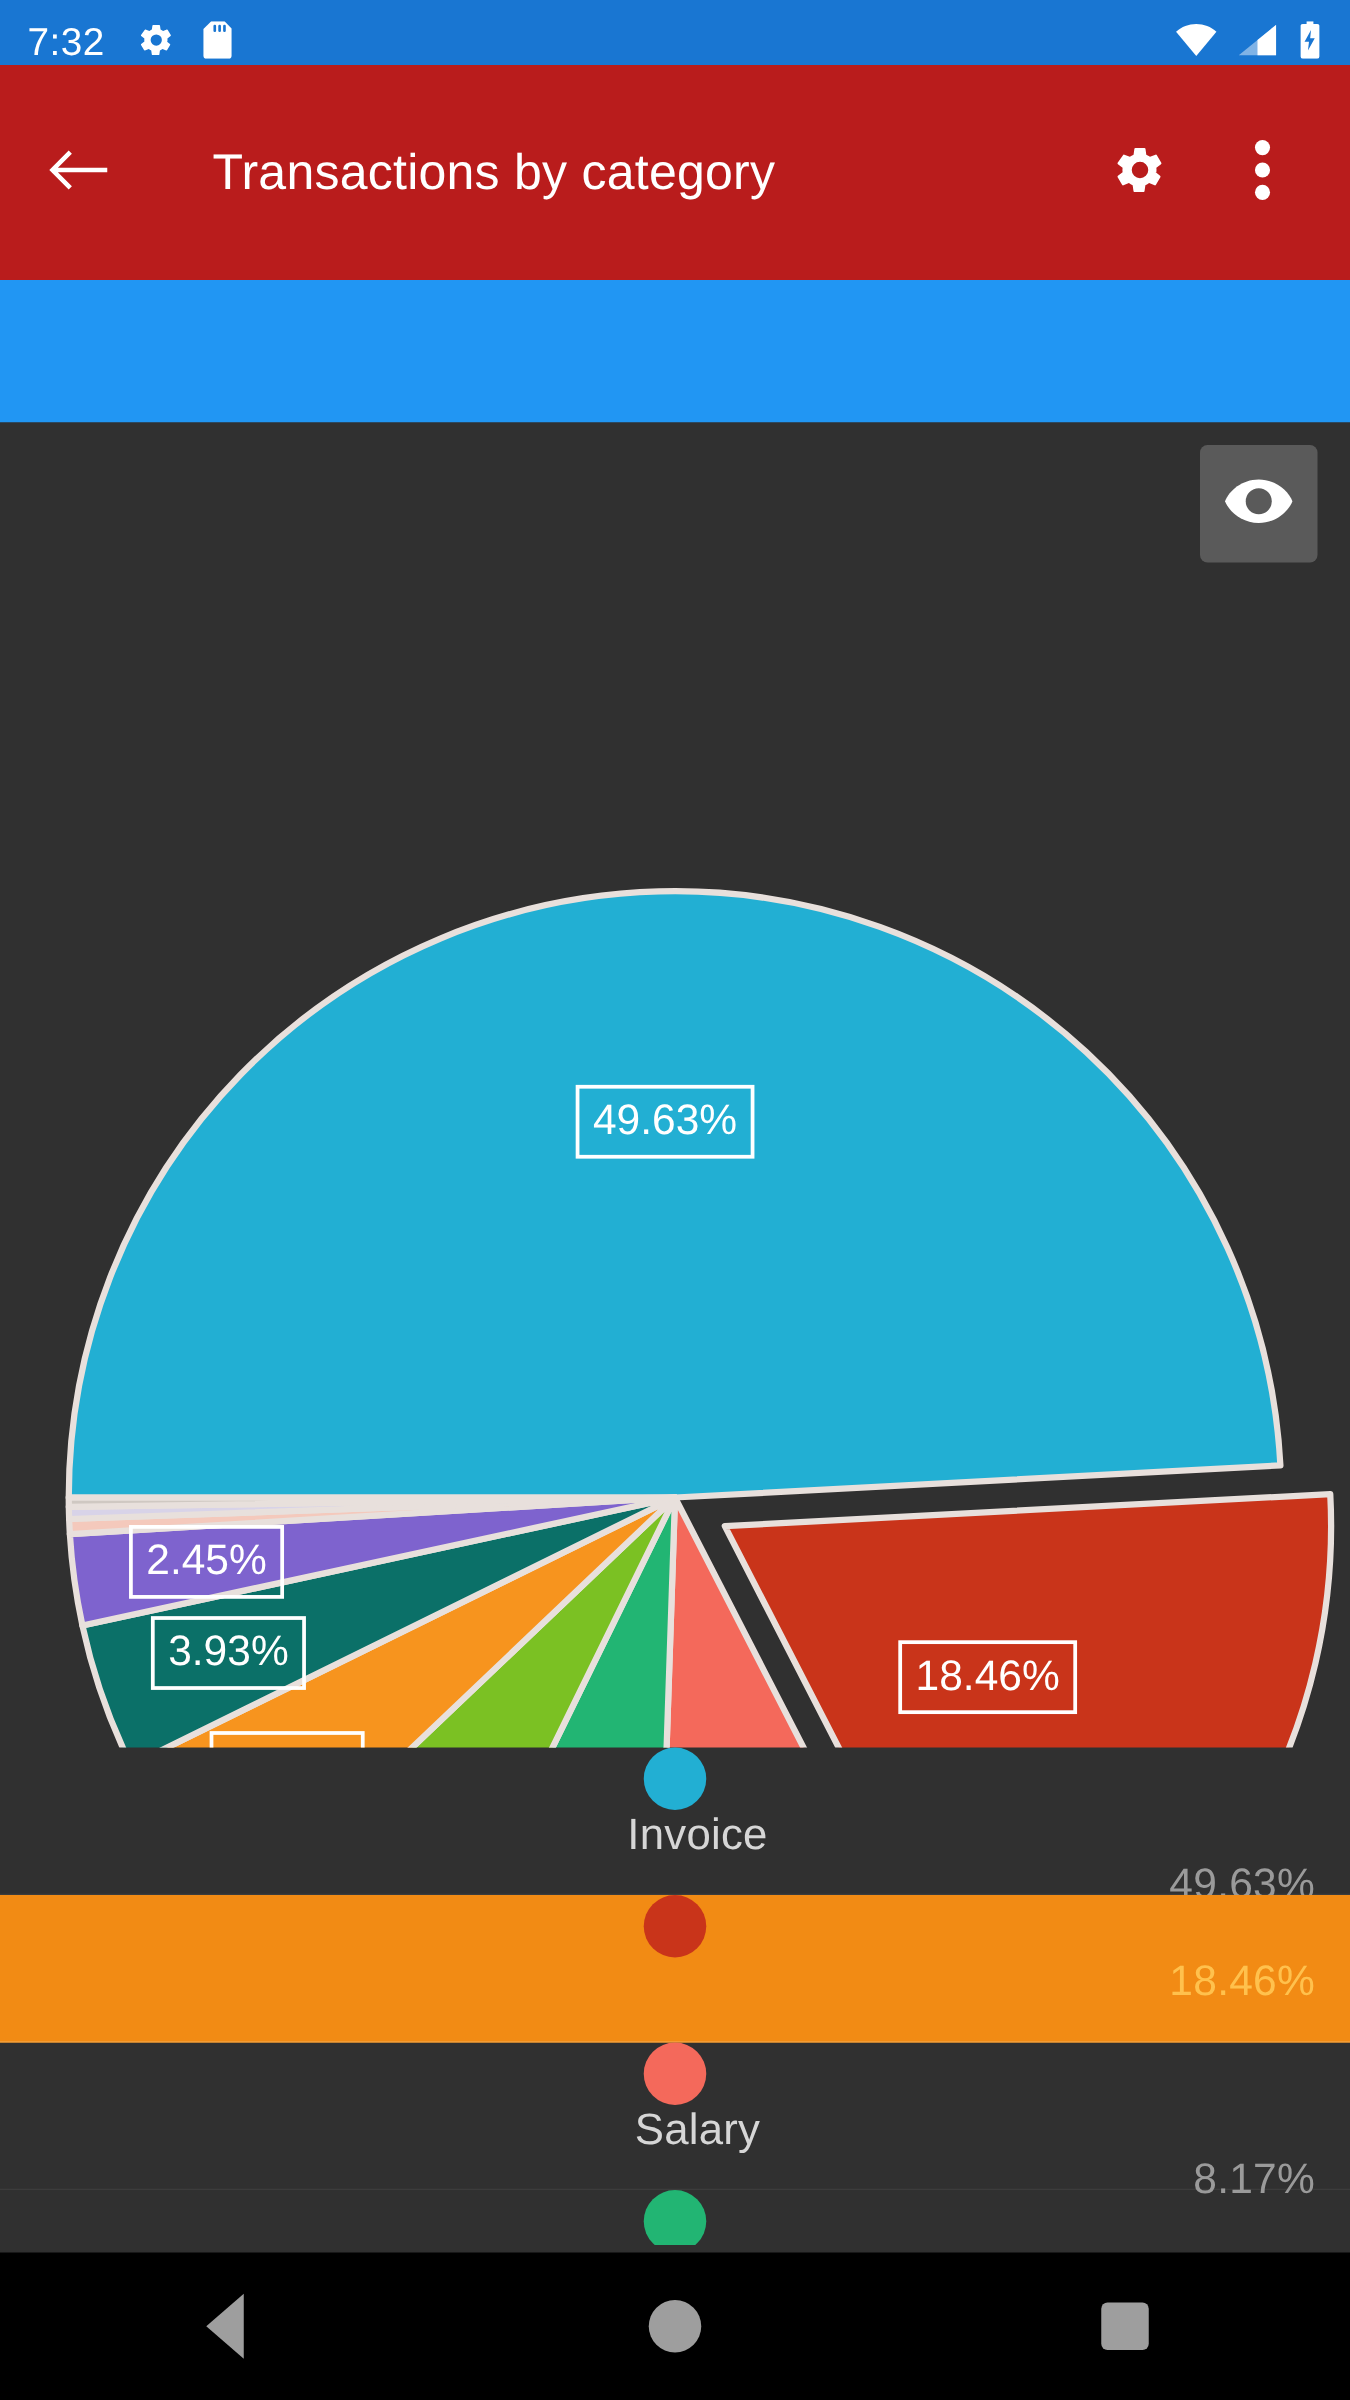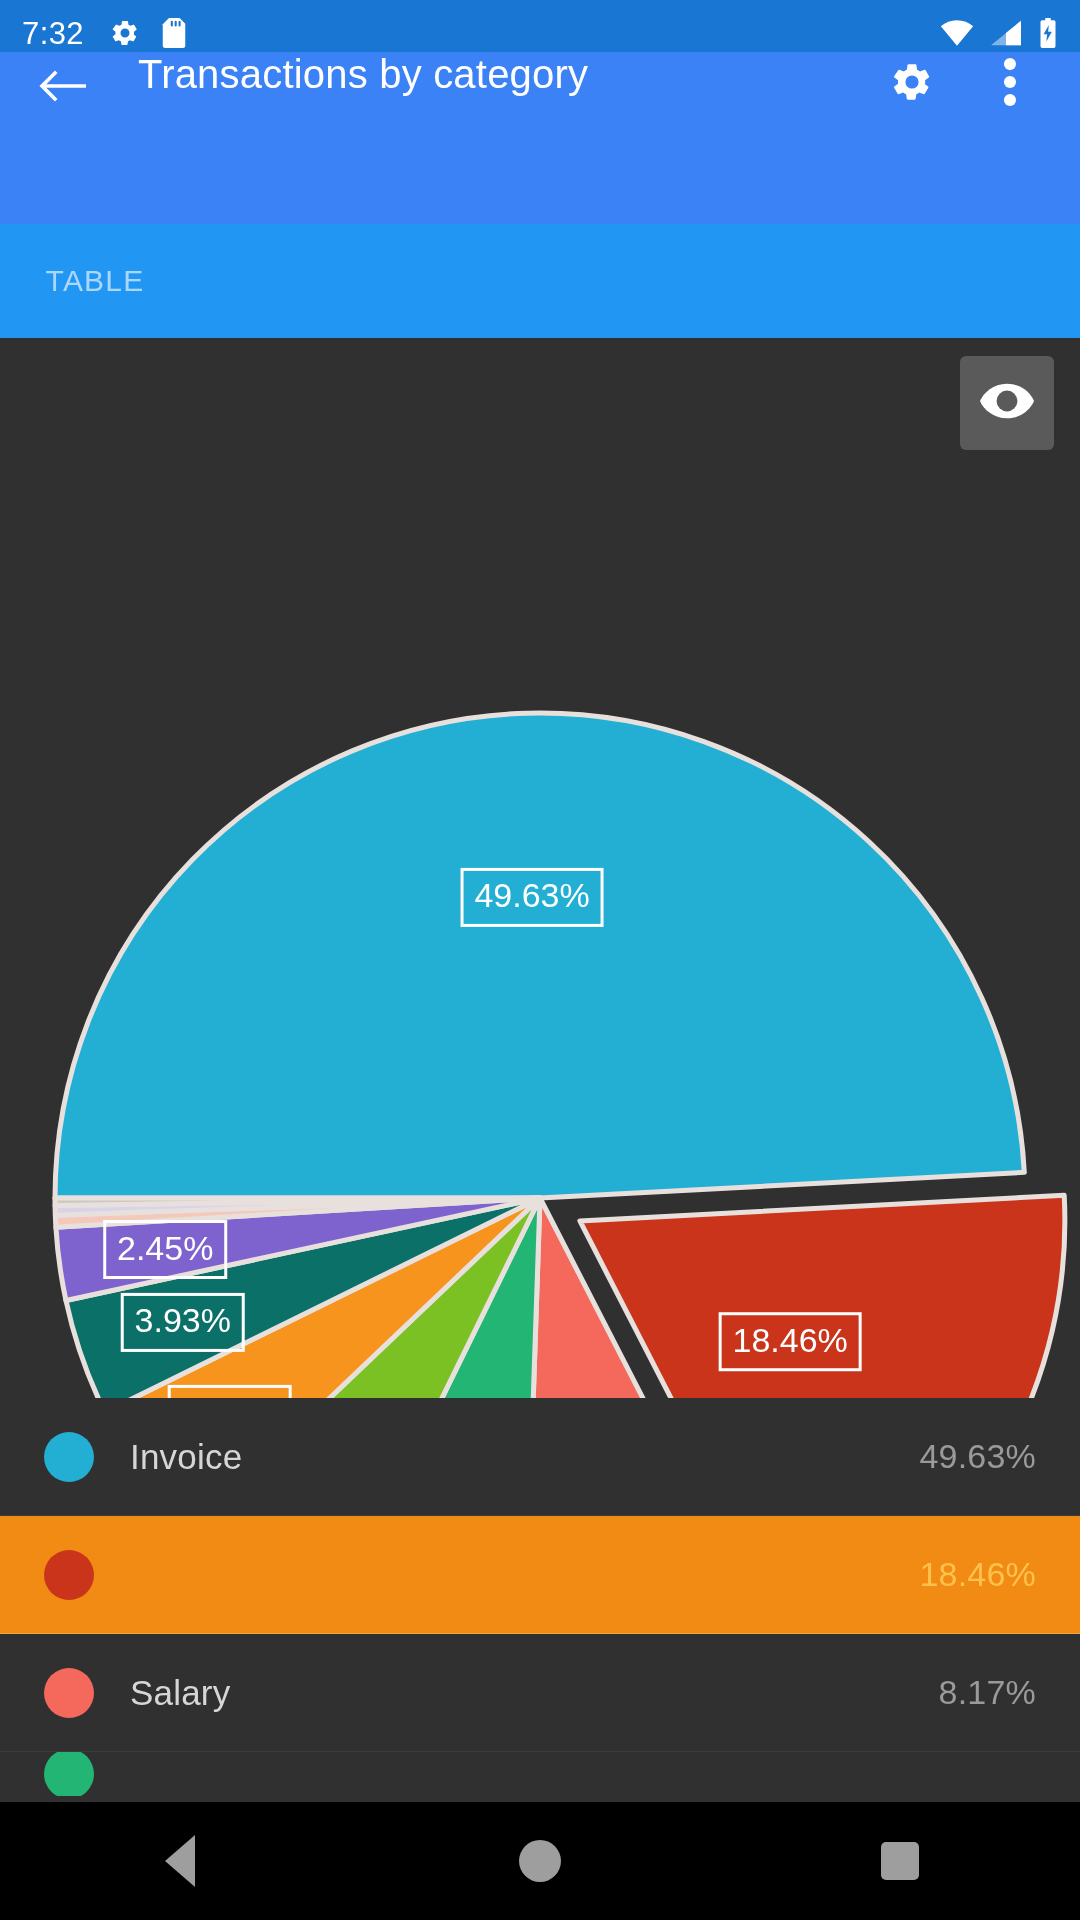--- a/index.html
+++ b/index.html
@@ -14,21 +14,21 @@
   
   .statusbar {
     height:52px; background:#1976D2; display:flex; align-items:flex-end;
     padding:0 22px; color:#fff;
   }
   .sb-time { font-size:31px; font-weight:400; letter-spacing:.4px; }
   .sb-left-icons { display:flex; align-items:center; gap:22px; margin-left:26px; }
   .sb-right { margin-left:auto; display:flex; align-items:center; gap:17px; }
 
   
-  .appbar { background:#3b82f6; height:172px; display:flex; align-items:flex-start; padding:0 26px; }
+  .appbar { background:#b91c1c; height:172px; display:flex; align-items:center; padding:0 26px;gap:32px; }
   .back-btn { width:72px; height:72px; display:flex; align-items:center; justify-content:center; }
   .appbar-title {
     color:#fff; font-size:40px; font-weight:400; margin-left:40px;
     white-space:nowrap; letter-spacing:.2px;
   }
   .appbar-actions { margin-left:auto; display:flex; align-items:center; gap:34px; padding-right:12px; }
   .icon-btn { width:64px; height:64px; display:flex; align-items:center; justify-content:center; }
 
   
   .tabbar { background:#2196F3; height:114px; display:flex; align-items:stretch; }
@@ -48,22 +48,22 @@
   .chart-area { position:relative; height:1060px; background:#303030; }
   .eye-btn {
     position:absolute; right:26px; top:18px; width:94px; height:94px;
     background:#5a5a5a; border-radius:6px; display:flex; align-items:center; justify-content:center;
   }
   .pie-wrap { position:absolute; left:0; top:0; width:1080px; height:1060px; }
 
   
   .legend { background:#303030; }
   .legend-row {
-    height:118px; display:flex; align-items:center; padding:0 44px;
-    border-bottom:1px solid #3c3c3c; position:relative;
+    height:118px; display:flex; align-items:center; padding:0 28px;
+    border-bottom:1px solid #3c3c3c; position:relative;flex-direction:column;
   }
   .legend-row.highlight { background:#F28B14; border-bottom:1px solid #f5a33e; }
   .legend-row.partial { height:44px; overflow:hidden; border-bottom:none; }
   .dot { width:50px; height:50px; border-radius:50%; flex:none; }
   .legend-label {
     margin-left:36px; font-size:35px; color:#d6d6d6; font-weight:400; letter-spacing:.2px;
   }
   .legend-row.highlight .legend-label { color:#fff; }
   .legend-value {
     margin-left:auto; font-size:34px; color:#9a9a9a; letter-spacing:.2px;
@@ -152,23 +152,20 @@
             <circle cx="3" cy="3.4" r="2.9" fill="#fff"></circle>
             <circle cx="3" cy="12" r="2.9" fill="#fff"></circle>
             <circle cx="3" cy="20.6" r="2.9" fill="#fff"></circle>
           </svg>
       </span>
     </div>
   </div>
 </div>
 
 <div class="tabbar">
-  <div class="tab t1">
-    <span>TABLE</span>
-  </div>
 </div>
 
 <div class="chart-area">
   <div class="eye-btn">
     <span>
       <svg width="54" height="40" viewBox="0 0 28 18">
         <path fill="#fff" d="M14 0C7 0 1.8 4.6 0 9c1.8 4.4 7 9 14 9s12.2-4.6 14-9c-1.8-4.4-7-9-14-9z"></path>
         <circle cx="14" cy="9" r="5.4" fill="#5a5a5a"></circle>
       </svg>
     </span>

